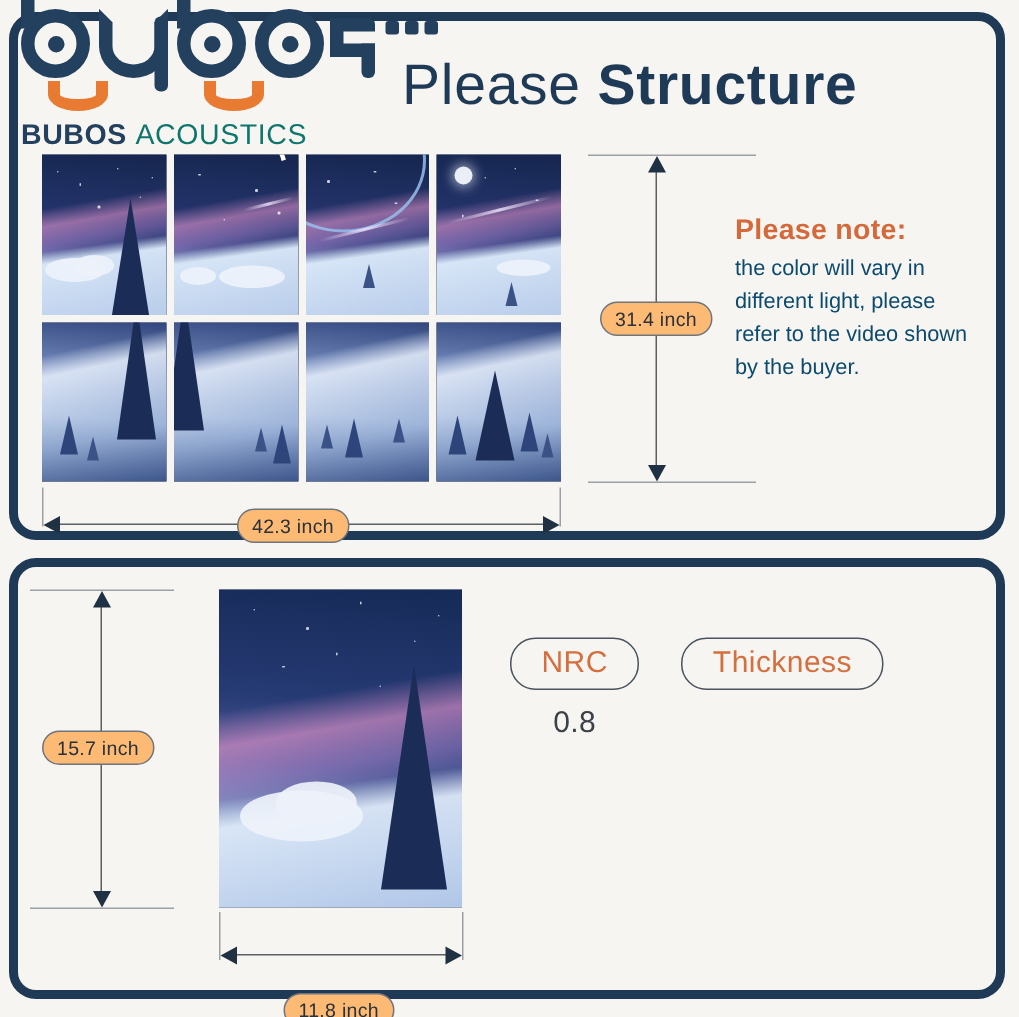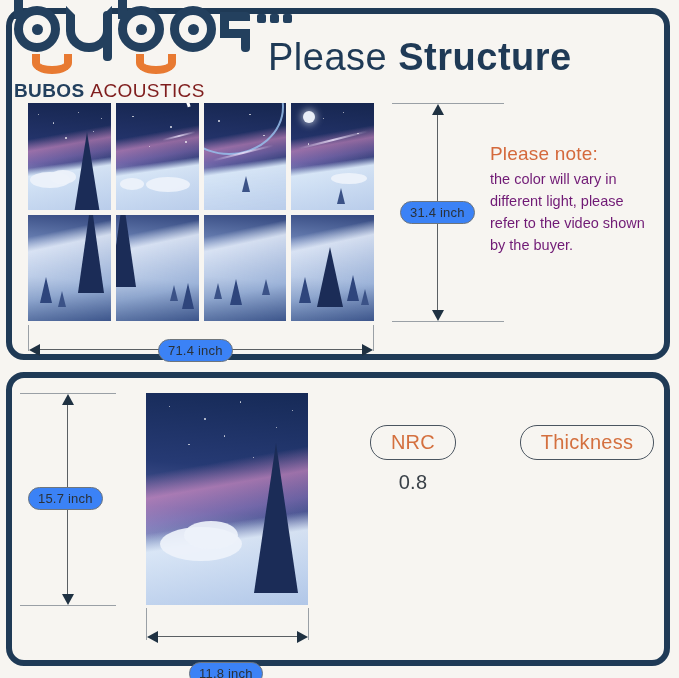--- a/index.html
+++ b/index.html
@@ -77,21 +77,21 @@
     border-radius: 0 0 40px 40px / 0 0 22px 22px;
   }
   #smile-1 { left: 18px; top: 52px; }
   #smile-2 { left: 122px; top: 52px; }
 
   #logo-subtitle {
     position: absolute; left: 0; top: 78px;
     font-size: 19px; letter-spacing: 0.4px; color: #23405E; white-space: nowrap;
   }
   #logo-subtitle .bold { font-weight: 700; }
-  #logo-subtitle .light { font-weight: 300; color: #7f1d1d; }
+  #logo-subtitle .light { font-weight: 300; color: #0f766e; }
 
   
   #page-title {
     position: absolute; left: 268px; top: 36px;
     font-size: 38px; color: #1F3A56; letter-spacing: 0.5px;
     white-space: nowrap;
   }
   #page-title .t-light { font-weight: 300; }
   #page-title .t-bold  { font-weight: 700; }
 
@@ -177,46 +177,46 @@
   .arrow {
     position: absolute; width: 0; height: 0;
   }
   .arrow.up    { border-left:6px solid transparent; border-right:6px solid transparent; border-bottom:11px solid #1F3142; }
   .arrow.down  { border-left:6px solid transparent; border-right:6px solid transparent; border-top:11px solid #1F3142; }
   .arrow.left  { border-top:6px solid transparent; border-bottom:6px solid transparent; border-right:11px solid #1F3142; }
   .arrow.right { border-top:6px solid transparent; border-bottom:6px solid transparent; border-left:11px solid #1F3142; }
 
   .dim-label {
     position: absolute;
-    background: #3b82f6;
+    background: #fdba74;
     border: 1.3px solid #6E757C;
     border-radius: 14px;
     padding: 3px 9px;
     font-size: 13px;
     color: #2A3138;
     white-space: nowrap;
     letter-spacing: .2px;
   }
 
   
   #note-block { position: absolute; left: 490px; top: 143px; width: 165px; }
   #note-title {
-    font-size: 19px; font-weight: 400; color: #D4693C;
+    font-size: 19px; font-weight: 700; color: #D4693C;
     letter-spacing: .2px; margin-bottom: 3px;
   }
   #note-body {
-    font-size: 14.5px; color: #701a75; line-height: 1.52; font-weight: 400;
+    font-size: 14.5px; color: #0c4a6e; line-height: 1.52; font-weight: 400;
   }
 
   
   #specs {
     position: absolute; left: 340px; top: 425px;
     width: 320px; height: 190px;
     display: grid;
-    grid-template-columns: 1fr 1fr;
+    grid-template-columns: 1fr 1fr 1fr 1fr;
     grid-template-rows: 1fr 1fr;
     column-gap: 28px;
     row-gap: 14px;
   }
   .spec { text-align: center; }
   .spec-pill {
     display: inline-block;
     border: 1.4px solid #4A5560;
     border-radius: 17px;
     padding: 5px 20px;
@@ -370,21 +370,21 @@
   <div class="dim-line" style="left:437px;top:106px;width:1.4px;height:212px;"></div>
   <div class="arrow up" style="left:432px;top:104px;"></div>
   <div class="arrow down" style="left:432px;top:310px;"></div>
   <div class="dim-label" style="left:400px;top:201px;">31.4 inch</div>
 
   <div class="dim-ext" style="left:28px;top:325px;width:1px;height:26px;"></div>
   <div class="dim-ext" style="left:373px;top:325px;width:1px;height:26px;"></div>
   <div class="dim-line" style="left:32px;top:349px;width:338px;height:1.4px;"></div>
   <div class="arrow left" style="left:29px;top:344px;"></div>
   <div class="arrow right" style="left:362px;top:344px;"></div>
-  <div class="dim-label" style="left:158px;top:339px;">71.4 inch</div>
+  <div class="dim-label" style="left:158px;top:339px;">42.3 inch</div>
 
   <div id="note-block">
     <div id="note-title">Please note:</div>
     <div id="note-body">the color will vary in different light, please refer to the video shown by the buyer.</div>
   </div>
 
   <div id="single-panel">
     <div class="art-sky" style="background:
         linear-gradient(172deg, rgba(255,255,255,0) 60%, rgba(225,237,250,0.9) 68%, rgba(175,198,232,0.9) 100%),
         linear-gradient(170deg, rgba(0,0,0,0) 34%, rgba(236,150,205,0.6) 44%, rgba(196,140,215,0.35) 55%, rgba(0,0,0,0) 62%),

